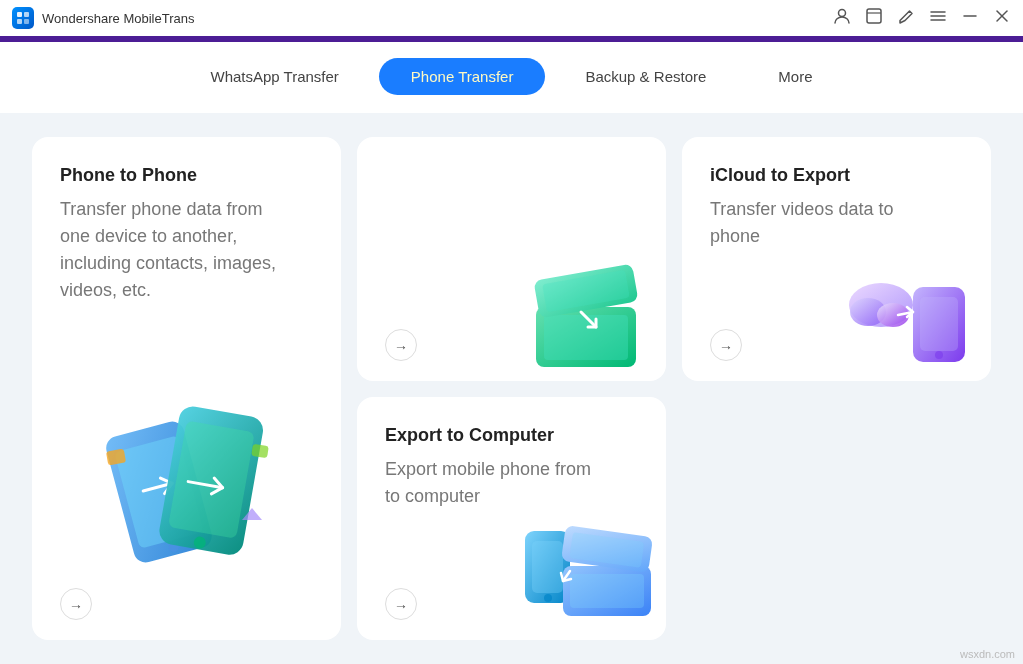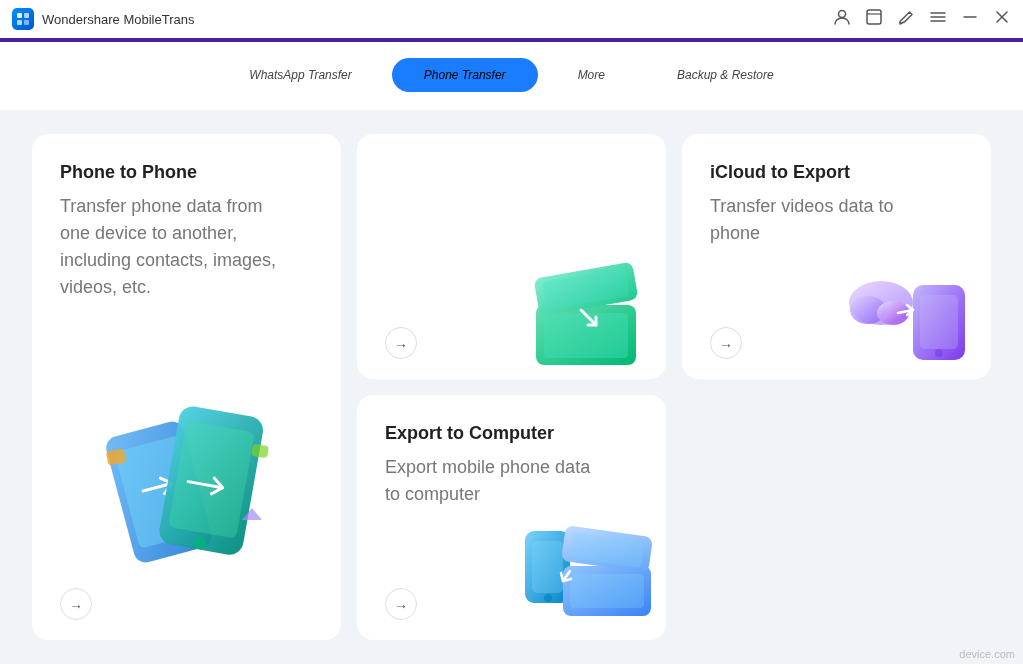--- a/index.html
+++ b/index.html
@@ -14,21 +14,21 @@
     }
 
     
     .title-bar {
       display: flex;
       align-items: center;
       justify-content: space-between;
       padding: 0 12px;
       height: 42px;
       background: #fff;
-      border-bottom: 4px solid #4c1d95;
+      border-bottom: 6px solid #4c1d95;
     }
     .title-bar-left {
       display: flex;
       align-items: center;
       gap: 8px;
     }
     .app-icon {
       width: 22px;
       height: 22px;
       background: linear-gradient(135deg, #0091ff, #0057c7);
@@ -60,31 +60,30 @@
     .nav-bar {
       background: #fff;
       padding: 16px 0 18px;
       display: flex;
       justify-content: center;
       gap: 8px;
     }
     .nav-tab {
       padding: 10px 32px;
       border-radius: 30px;
-      font-size: 12px;
+      font-size: 15px;
       cursor: pointer;
       color: #444;
       background: transparent;
       border: none;
       font-family: inherit;
-      font-style: italic;
     }
     .nav-tab.active {
       background: #1a7dff;
-      color: #000000;
+      color: #fef9c3;
       font-weight: 500;
     }
 
     
     .main-content {
       flex: 1;
       padding: 24px 32px;
       display: grid;
       grid-template-columns: 1fr 1fr 1fr;
       grid-template-rows: 1fr 1fr;
@@ -197,22 +196,22 @@
         <line x1="4" y1="4" x2="14" y2="14" stroke="#555" stroke-width="1.5" stroke-linecap="round"></line>
         <line x1="14" y1="4" x2="4" y2="14" stroke="#555" stroke-width="1.5" stroke-linecap="round"></line>
       </svg>
     </span>
   </div>
 </div>
 
 <div class="nav-bar">
   <button class="nav-tab">WhatsApp Transfer</button>
   <button class="nav-tab active">Phone Transfer</button>
+  <button class="nav-tab">Backup &amp; Restore</button>
   <button class="nav-tab">More</button>
-  <button class="nav-tab">Backup &amp; Restore</button>
 </div>
 
 <div class="main-content">
 
   <div class="card card-large" style="grid-column:1; grid-row:1/3;">
     <div class="card-title">Phone to Phone</div>
     <div class="card-desc">Transfer phone data from one device to another, including contacts, images, videos, etc.</div>
 
     <div style="position:absolute; bottom:60px; left:50%; transform:translateX(-50%); width:220px; height:220px;">
       <svg width="220" height="220" viewBox="0 0 220 220">
@@ -316,21 +315,21 @@
             <stop offset="100%" style="stop-color:#9333ea"></stop>
           </linearGradient>
         </defs>
       </svg>
     </div>
     <div class="arrow-btn">→</div>
   </div>
 
   <div class="card">
     <div class="card-title">Export to Computer</div>
-    <div class="card-desc">Export mobile phone data to computer</div>
+    <div class="card-desc">Export mobile phone from to computer</div>
 
     <div style="position:absolute; right:8px; bottom:10px;">
       <svg width="145" height="115" viewBox="0 0 145 115">
 
         <rect x="12" y="20" width="45" height="72" rx="9" fill="url(#bluePhone2)"></rect>
         <rect x="19" y="30" width="31" height="52" rx="5" fill="#7dd3fc" opacity="0.35"></rect>
         <circle cx="35" cy="87" r="4" fill="#0284c7" opacity="0.7"></circle>
 
         <rect x="50" y="55" width="88" height="50" rx="8" fill="url(#blueLaptop)"></rect>
         <rect x="57" y="63" width="74" height="34" rx="4" fill="#7dd3fc" opacity="0.3"></rect>
@@ -354,13 +353,13 @@
             <stop offset="100%" style="stop-color:#60a5fa"></stop>
           </linearGradient>
         </defs>
       </svg>
     </div>
     <div class="arrow-btn">→</div>
   </div>
 
 </div>
 
-<div class="watermark">device.com</div>
+<div class="watermark">wsxdn.com</div>
 
 </body></html>

